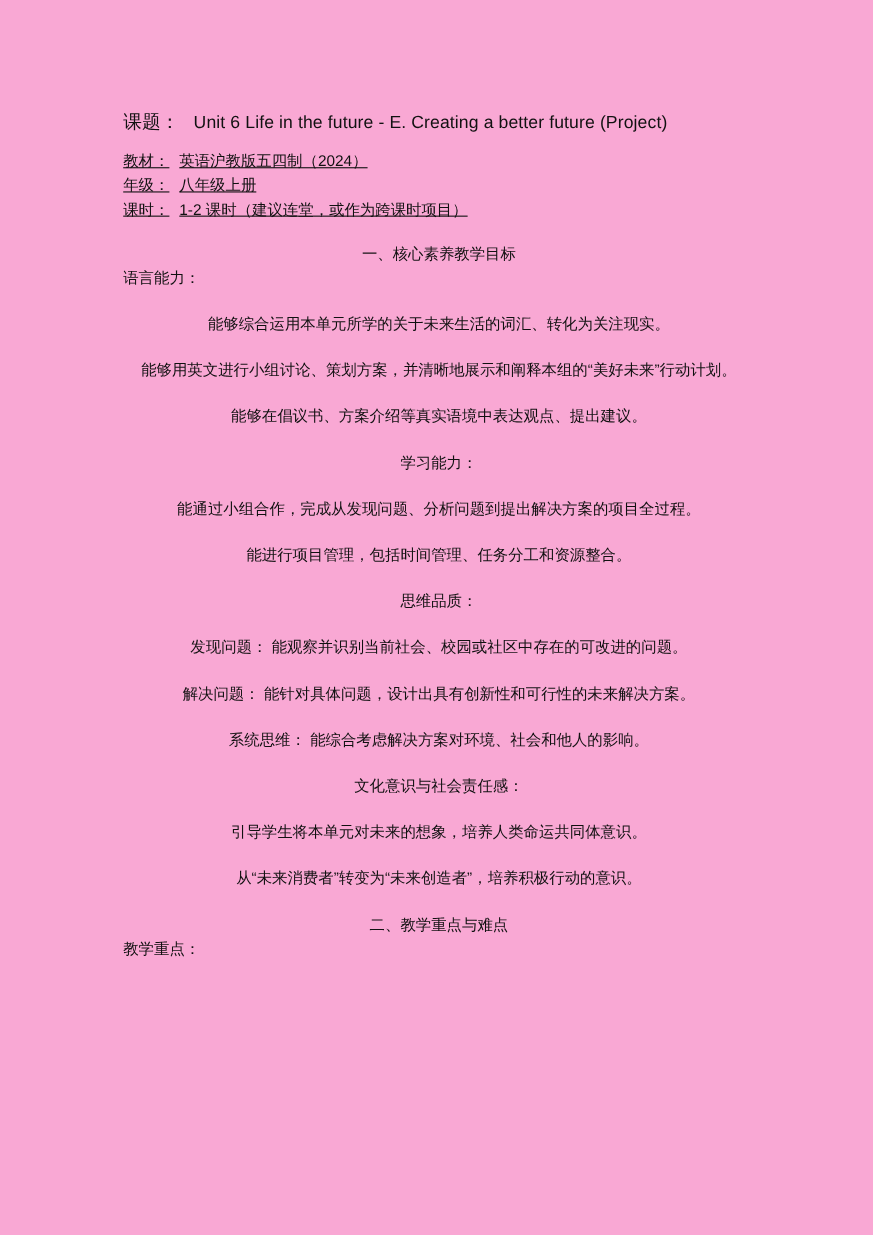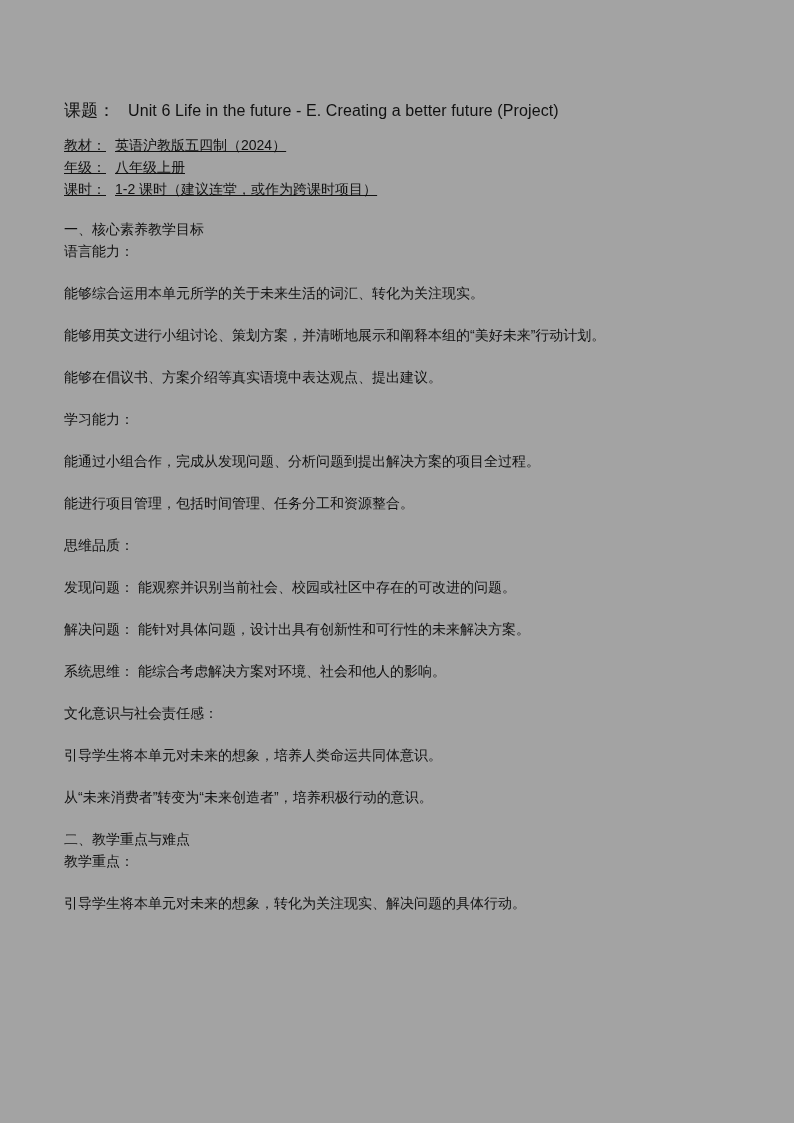--- a/index.html
+++ b/index.html
@@ -5,23 +5,23 @@
   html, body {
     margin: 0;
     padding: 0;
     background: #ffffff;
   }
   .page {
     position: relative;
     width: 794px;
     height: 1123px;
     margin: 0 auto;
-    background: #a3a3a3;
+    background: #f9a8d4;
     box-sizing: border-box;
-    padding: 97px 108px 0 64px;
+    padding: 97px 108px 0 112px;
     font-family: "Liberation Sans", "DejaVu Sans", sans-serif;
     font-size: 14px;
     line-height: 22px;
     color: #111111;
     overflow: hidden;
   }
   p {
     margin: 0;
     padding: 0;
   }
@@ -40,20 +40,21 @@
   }
   .meta-line {
     margin: 0;
     text-decoration: underline;
   }
   .meta-line .meta-label {
     margin-right: 9px;
   }
   .sp {
     margin-top: 20px;
+    text-align: center;
   }
   .first-heading {
     margin-top: 18px;
   }
   .tight {
     margin-top: 0;
   }
 </style>
 </head>
 <body>
@@ -92,16 +93,15 @@
     <p class="sp">系统思维： 能综合考虑解决方案对环境、社会和他人的影响。</p>
 
     <p class="sp">文化意识与社会责任感：</p>
     <p class="sp">引导学生将本单元对未来的想象，培养人类命运共同体意识。</p>
     <p class="sp">从“未来消费者”转变为“未来创造者”，培养积极行动的意识。</p>
   </section>
 
   <section>
     <p class="sp">二、教学重点与难点</p>
     <p class="tight">教学重点：</p>
-    <p class="sp">引导学生将本单元对未来的想象，转化为关注现实、解决问题的具体行动。</p>
   </section>
 
 </div>
 
 </body></html>

